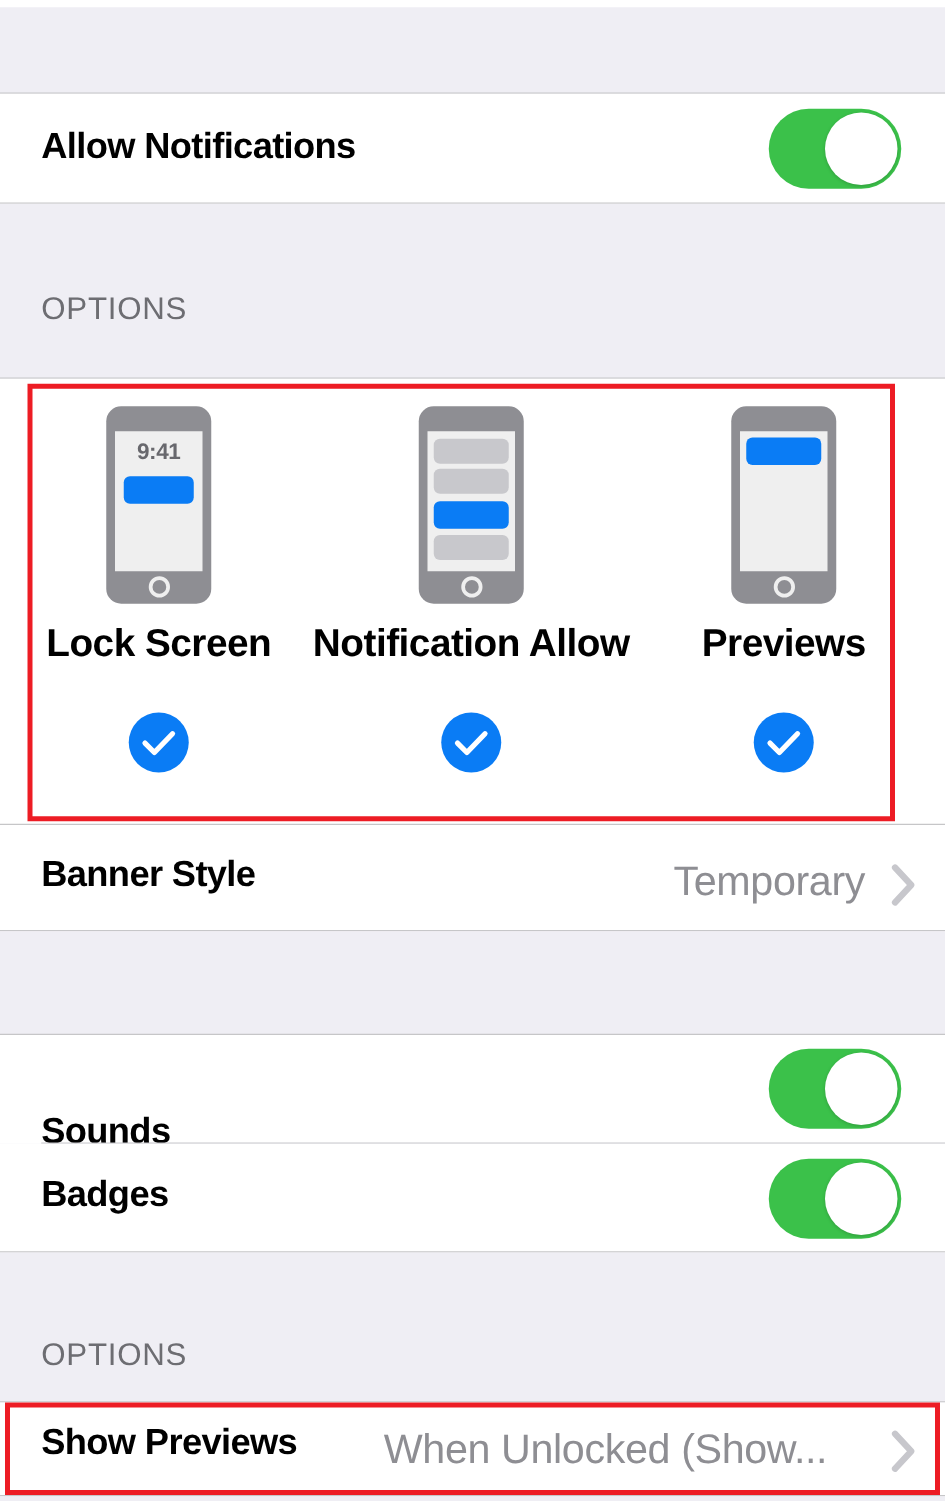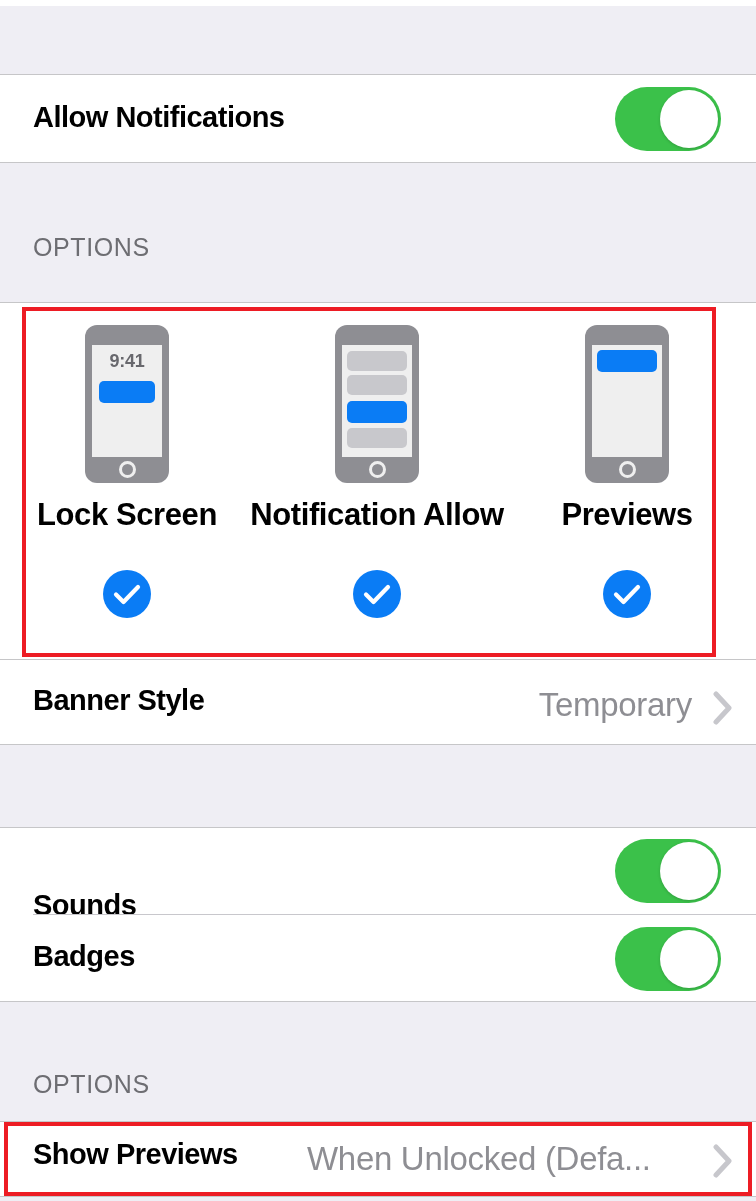--- a/index.html
+++ b/index.html
@@ -178,21 +178,21 @@
     </div>
   </div>
   <div class="hair-bot" style="top:1001px;"></div>
 
   <div class="gap" style="top:1002px;height:120px;"></div>
   <div class="group-header" style="top:1070px;">OPTIONS</div>
   <div class="hair-top" style="top:1121px;"></div>
 
   <div class="card" style="top:1122px;height:74px;">
     <div class="row-label" style="top:16px;">Show Previews</div>
-    <div class="row-value" style="top:18px;left:307px;">When Unlocked (Defa...</div>
+    <div class="row-value" style="top:18px;left:307px;">When Unlocked (Show...</div>
     <div class="chevron" style="right:22px;top:22px;">
       <svg width="22" height="34" viewBox="0 0 22 34">
         <path d="M4 3 L17 17 L4 31" fill="none" stroke="#C7C7CC" stroke-width="5" stroke-linecap="round" stroke-linejoin="round"></path>
       </svg>
     </div>
   </div>
 
   <div class="redbox" style="left:4px;top:1122px;width:748px;height:74px;"></div>
 
   <div class="hair-bot" style="top:1196px;"></div>

